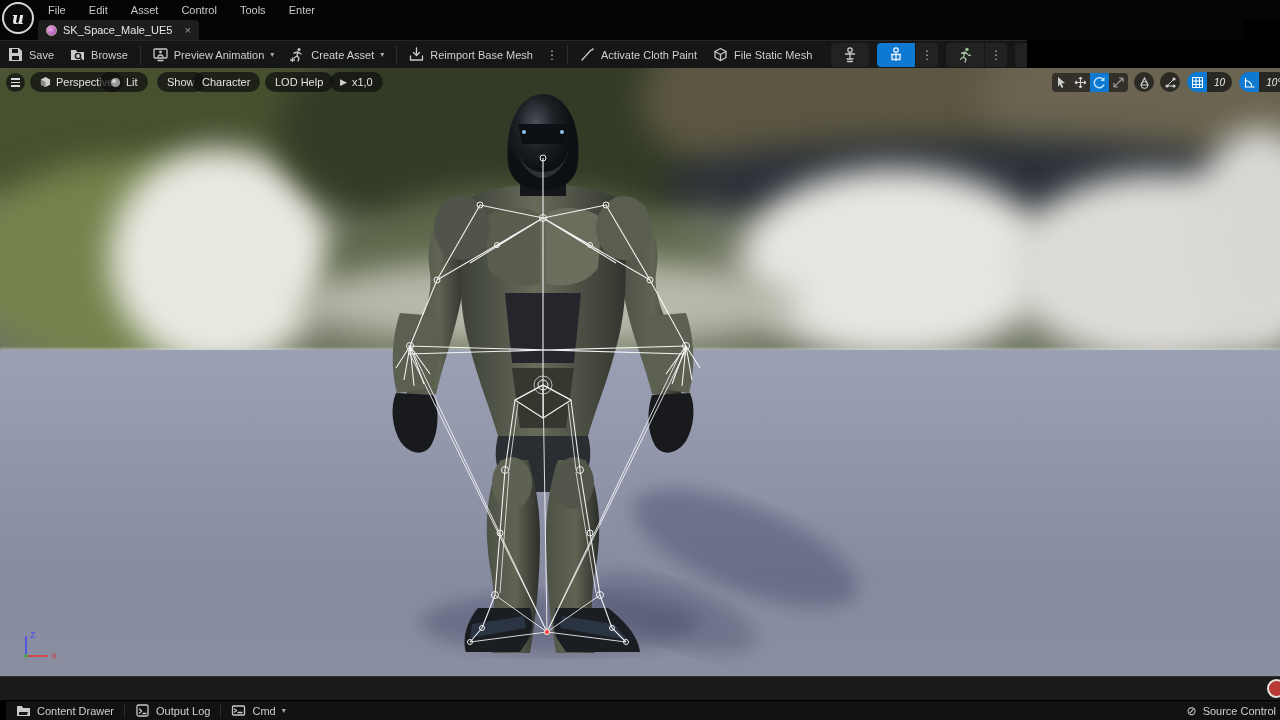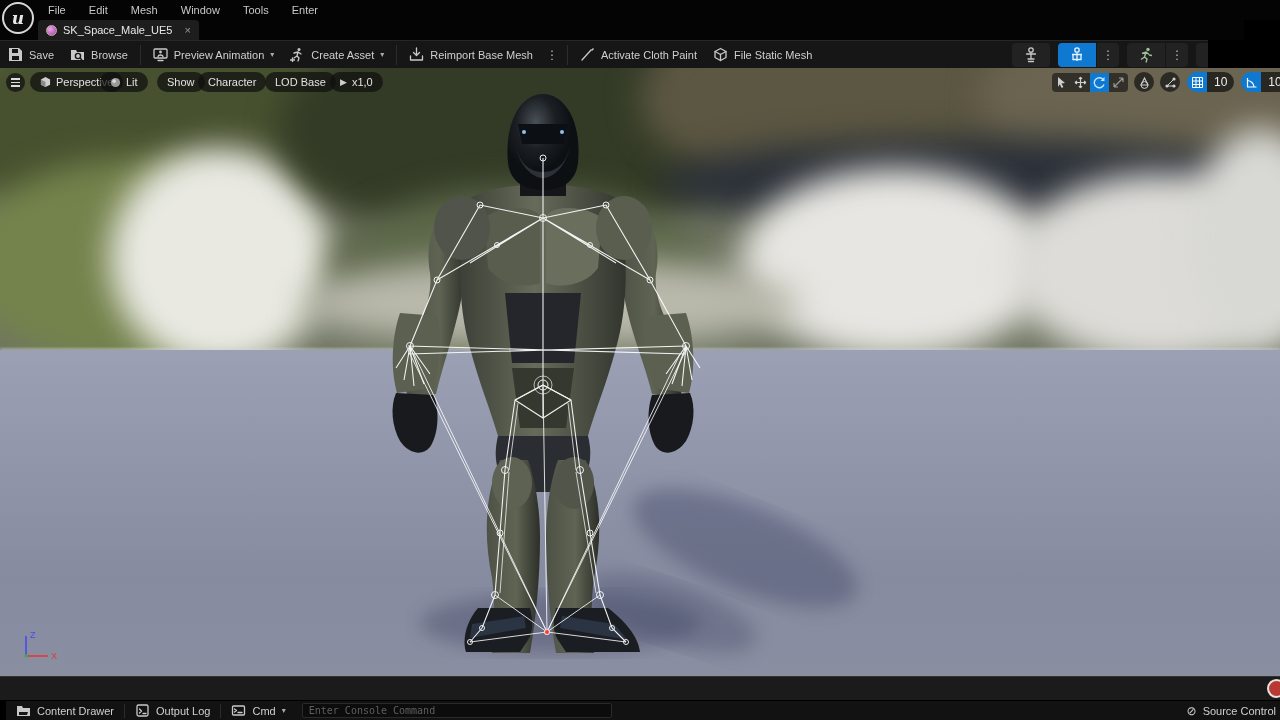--- a/index.html
+++ b/index.html
@@ -13,21 +13,21 @@
   #menus { position:absolute; left:38px; top:0; height:20px; line-height:14px; }
 
   
   #tabbar { position:absolute; left:0; top:20px; width:1244px; height:20px; background:#040404; z-index:30; }
   #asset-tab { position:absolute; left:38px; top:0; height:20px; min-width:144px; background:#1d1d1d; border-radius:4px 4px 0 0; display:flex; align-items:center; gap:6px; padding:0 8px; }
   .tab-asset-dot { width:11px; height:11px; border-radius:50%; background:radial-gradient(circle at 35% 35%, #e59ae2, #aискать); background:radial-gradient(circle at 35% 35%, #e9a8e4, #9c3f9e); border:1px solid #caa; }
   #asset-tab .title { color:#e6e6e6; font-size:11px; }
   #asset-tab .close { color:#999; font-size:11px; margin-left:6px; }
 
   
-  #toolbar { position:absolute; left:0; top:40px; width:1208px; height:28px; background:#161616; border-top:1px solid #262626; z-index:30; display:flex; align-items:center; }
+  #toolbar { position:absolute; left:0; top:40px; width:1027px; height:28px; background:#161616; border-top:1px solid #262626; z-index:30; display:flex; align-items:center; }
   .tb-btn { display:flex; align-items:center; gap:6px; padding:4px 8px; color:#cfcfcf; white-space:nowrap; cursor:default; }
   .tb-sep { width:1px; height:20px; background:#2c2c2c; margin:0 4px; }
   .caret { font-size:8px; color:#aaa; }
   .dots { color:#bdbdbd; font-size:12px; padding:0 5px; letter-spacing:0; }
   .tb-icon { width:15px; height:15px; display:inline-flex; }
   .tb-icon svg { width:15px; height:15px; }
   #toolbar-right { margin-left:auto; display:flex; align-items:center; gap:8px; padding-right:0; }
   .mode-btn { display:flex; align-items:center; background:#222; border-radius:4px; padding:3px 10px; height:24px; }
   .mode-btn.active { background:#0f78d1; }
   .mode-btn svg { width:18px; height:18px; }
@@ -51,21 +51,21 @@
   #vp-hamburger { position:absolute; left:6px; top:1px; width:19px; height:19px; border-radius:50%; background:rgba(15,15,15,.72); display:flex; flex-direction:column; justify-content:center; gap:2px; align-items:center; }
   #vp-hamburger i { display:block; width:9px; height:1.4px; background:#ddd; }
   .vp-tools { position:absolute; top:0; height:20px; display:flex; align-items:center; }
   .vt-btn { width:19px; height:19px; display:flex; align-items:center; justify-content:center; background:rgba(20,20,20,.65); }
   .vt-btn.first { border-radius:4px 0 0 4px; }
   .vt-btn.last { border-radius:0 4px 4px 0; }
   .vt-btn.on { background:#0f78d1; }
   .vt-round { width:20px; height:20px; border-radius:50%; background:rgba(20,20,20,.72); display:flex; align-items:center; justify-content:center; margin-left:6px; }
   .snap { display:flex; align-items:center; margin-left:7px; }
   .snap .ic { width:20px; height:20px; border-radius:10px 0 0 10px; background:#0f78d1; display:flex; align-items:center; justify-content:center; }
-  .snap .val { height:20px; background:rgba(15,15,15,.72); border-radius:0 10px 10px 0; display:flex; align-items:center; padding:0 7px; color:#eee; font-size:12px; }
+  .snap .val { height:20px; background:rgba(15,15,15,.72); border-radius:0 10px 10px 0; display:flex; align-items:center; padding:0 7px; color:#eee; font-size:10px;font-style:italic; }
   .vt-btn svg, .vt-round svg, .snap svg { width:13px; height:13px; }
 
   
   #stats { position:absolute; left:8px; top:27px; z-index:9; color:#fff; font-size:10.5px; font-weight:bold; line-height:11px; text-shadow:1px 1px 1px rgba(0,0,0,.8); }
   #stats div { margin-bottom:0; }
 
   
   #gizmo { position:absolute; left:18px; top:560px; width:60px; height:45px; z-index:9; }
 
   
@@ -82,22 +82,22 @@
   svg .st { fill:none; stroke:#c9c9c9; stroke-width:1.3; stroke-linecap:round; stroke-linejoin:round; }
   svg .stf { fill:#c9c9c9; stroke:none; }
 </style>
 </head>
 <body>
 
 <div id="menubar">
   <div id="menus">
     <span class="menu-item">File</span>
     <span class="menu-item">Edit</span>
-    <span class="menu-item">Mesh</span>
-    <span class="menu-item">Window</span>
+    <span class="menu-item">Asset</span>
+    <span class="menu-item">Control</span>
     <span class="menu-item">Tools</span>
     <span class="menu-item">Enter</span>
   </div>
 </div>
 <div id="ue-logo">u</div>
 
 <div id="tabbar">
   <div id="asset-tab">
     <span class="tab-asset-dot"></span>
     <span class="title">SK_Space_Male_UE5</span>
@@ -374,25 +374,25 @@
     <div class="pill" style="left:100px;">
       <svg width="11" height="11" viewBox="0 0 12 12">
           <circle cx="6" cy="6" r="5" fill="#9a9a9a"></circle>
           <circle cx="4.5" cy="4.5" r="2" fill="#d8d8d8"></circle>
         </svg>
       <span>Lit</span>
     </div>
     <div class="pill" style="left:157px;">
         <span>Show</span>
       </div>
-    <div class="pill" style="left:198px;align-items:center;">
+    <div class="pill" style="left:192px;align-items:center;">
         <span>Character</span>
       </div>
     <div class="pill" style="left:265px;">
-        <span>LOD Base</span>
+        <span>LOD Help</span>
       </div>
     <div class="pill" style="left:330px;">
       <span class="glyph">▶</span>
       <span>x1,0</span>
     </div>
 
     <div class="vp-tools" style="left:1052px;">
       <div class="vt-btn first">
           <svg viewBox="0 0 13 13">
             <path fill="#cfcfcf" d="M3 1l7 6-3.6.4 2 3.6-1.7 1-2-3.7L3 11z"></path>
@@ -486,20 +486,19 @@
   <div class="sb-item">
     <span class="tb-icon">
         <svg viewBox="0 0 15 15">
           <rect x="1.5" y="3" width="12" height="9" rx="1" class="st"></rect>
           <path class="st" d="M3.5 6l2 1.5-2 1.5M7 9.5h4"></path>
         </svg>
       </span>
     <span>Cmd</span>
     <span class="caret">▾</span>
   </div>
-  <input id="console-input" type="text" placeholder="Enter Console Command" style="">
   <div id="sb-right">
     <div class="sb-item">
       <span class="nogo">⊘</span>
       <span>Source Control</span>
     </div>
   </div>
 </div>
 
 </body></html>

